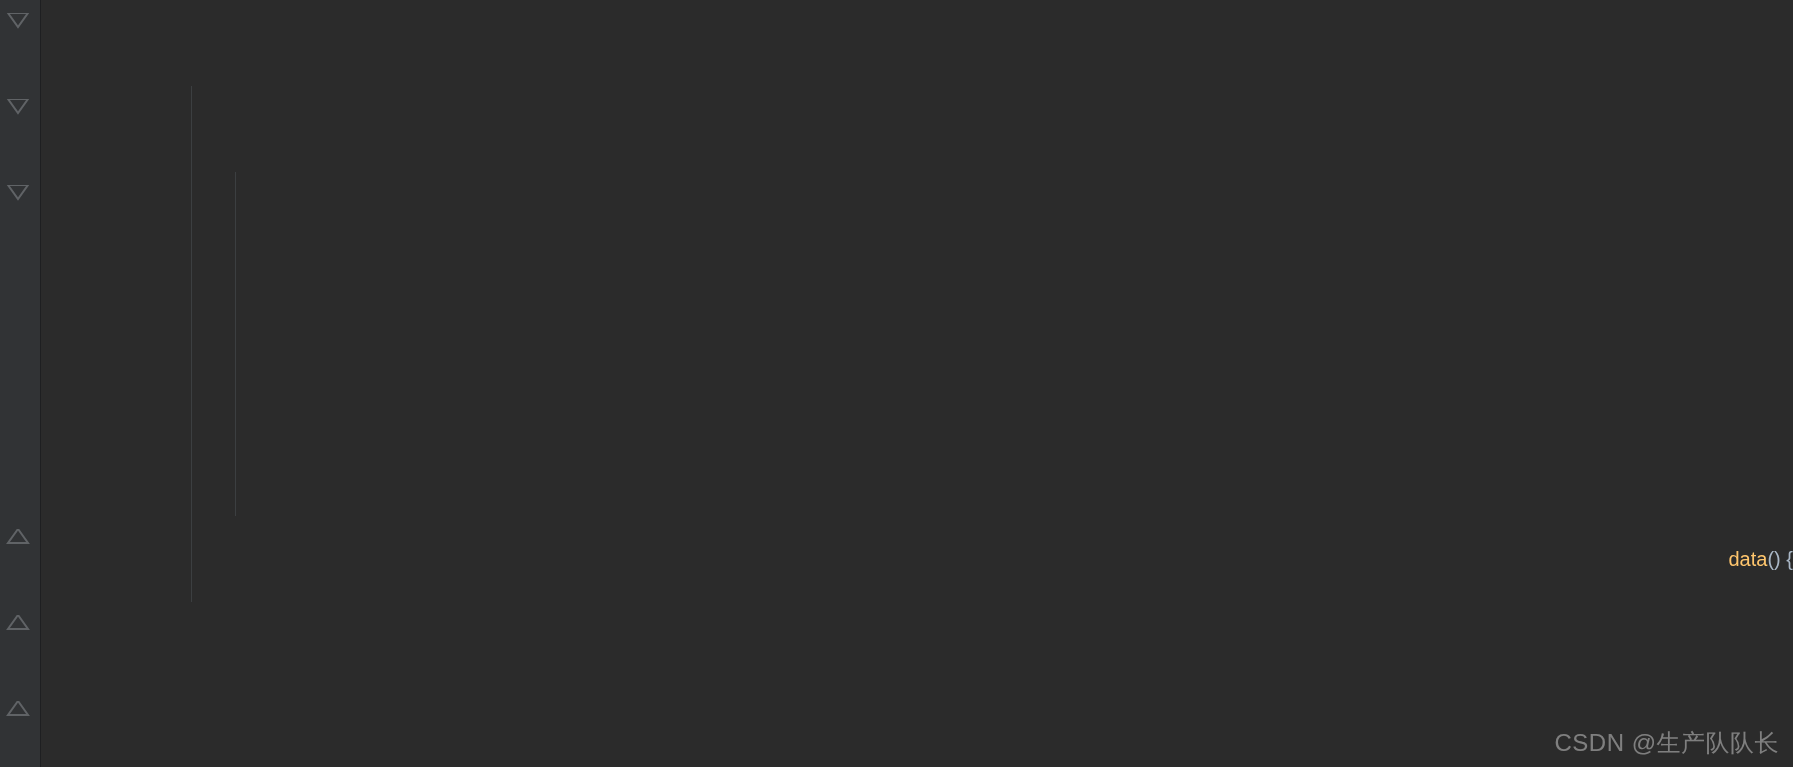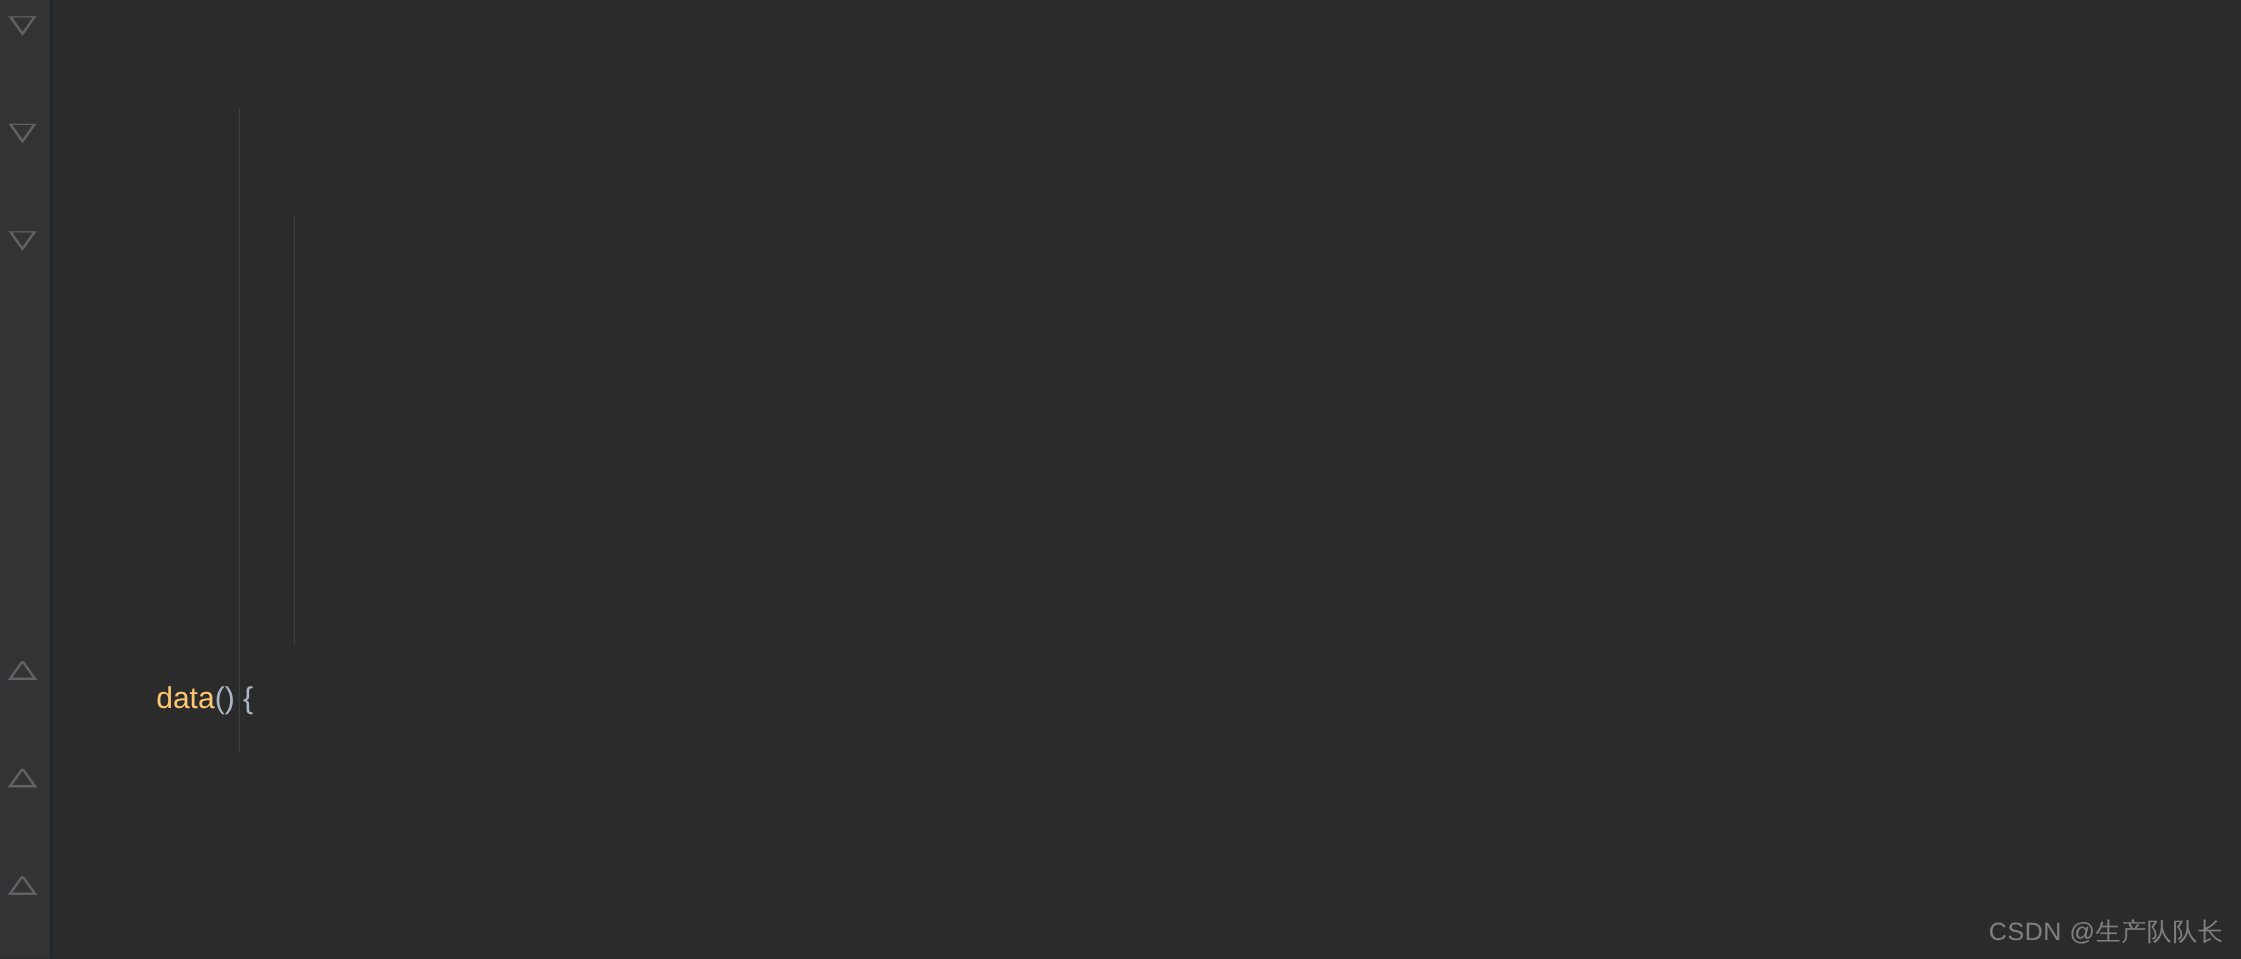--- a/index.html
+++ b/index.html
@@ -8,22 +8,23 @@
     width: 1793px;
     height: 767px;
     background: #2b2b2b;
     overflow: hidden;
     font-family: "Comic Sans MS", "Chalkboard SE", cursive, sans-serif;
   }
   .editor {
     position: relative;
     display: flex;
     height: 100%;
-    font-size: 24px;
+    font-size: 20px;
     line-height: 86px;
+    text-align: right;
   }
   .gutter {
     width: 40px;
     background: #313335;
     border-right: 1px solid #1e1f21;
     position: relative;
     flex: 0 0 40px;
   }
   .fold-marker {
     position: absolute;
@@ -55,21 +56,21 @@
     top: 0;
     width: 1px;
     background: #3c3f41;
   }
   .watermark {
     position: absolute;
     right: 14px;
     bottom: 8px;
     color: rgba(255,255,255,0.40);
     font-family: Arial, sans-serif;
-    font-size: 20px;
+    font-size: 24px;
     letter-spacing: 0.5px;
   }
 </style>
 </head>
 <body>
 
 <div class="editor">
   <div class="gutter">
     <div class="fold-marker" style="top:12px;">
       <svg width="24" height="18" viewBox="0 0 24 18">

